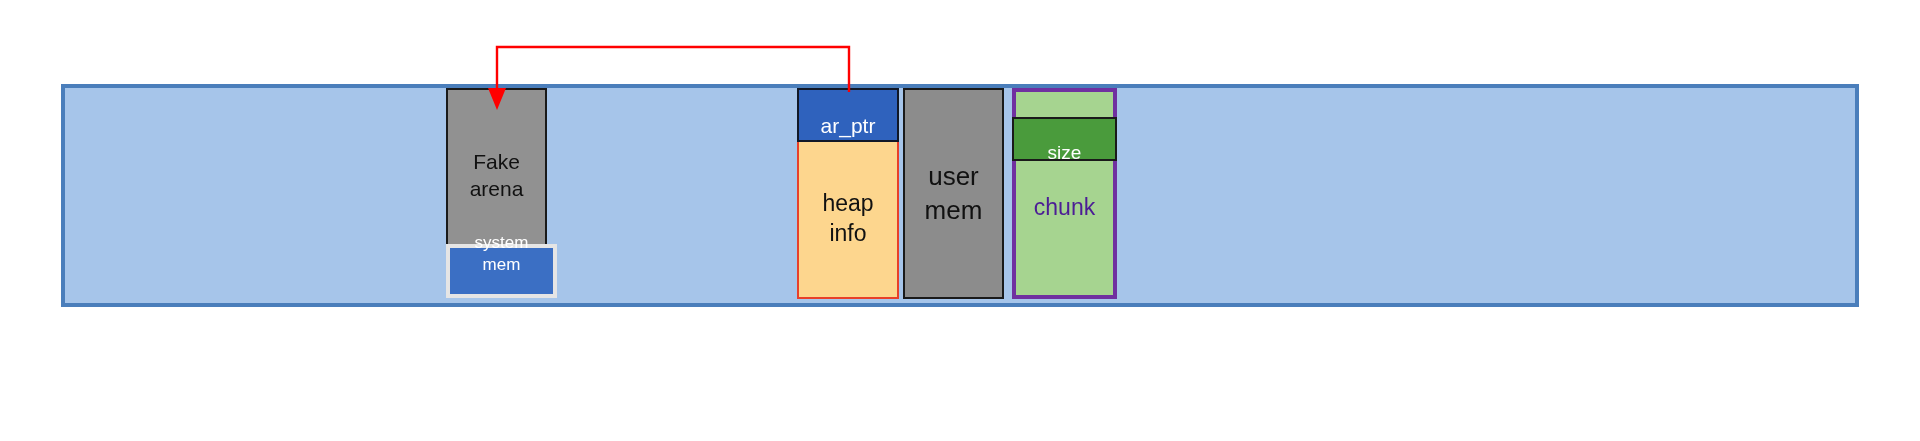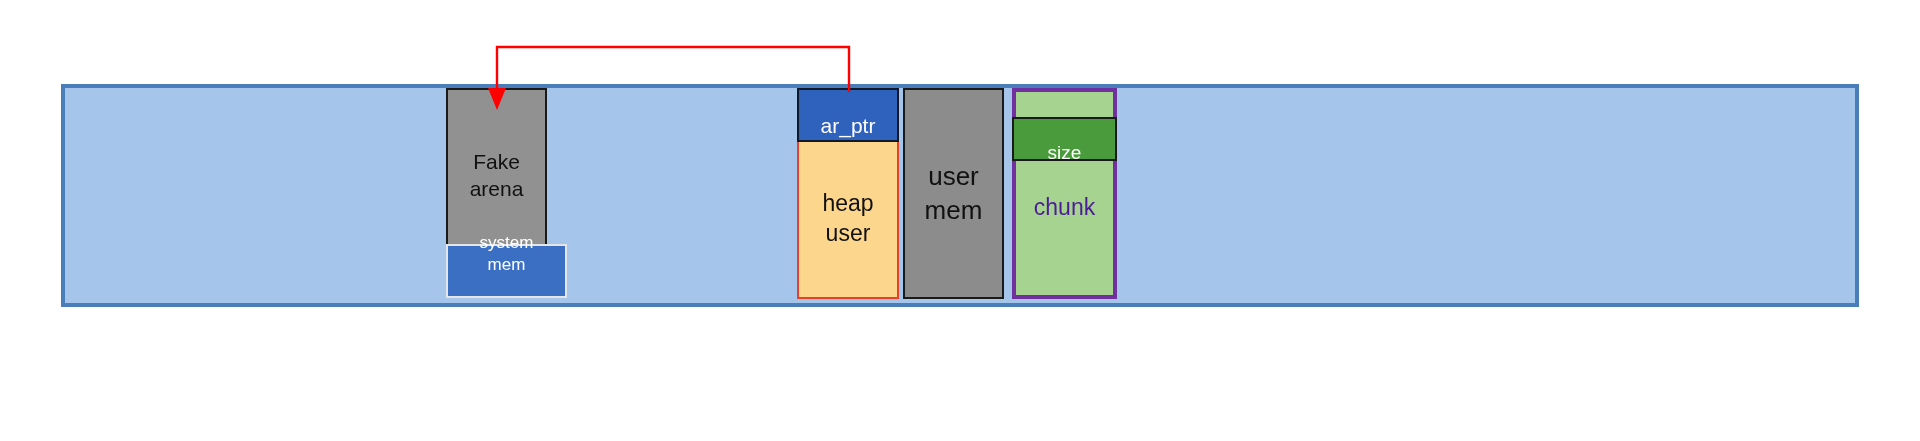--- a/index.html
+++ b/index.html
@@ -58,25 +58,25 @@
   }
   .fake-arena .block-label {
     color: #111111;
     font-size: 21px;
     margin-bottom: 34px;
   }
   .sysmem-sub {
     position: absolute;
     left: -2px;
     bottom: -2px;
-    width: 121px;
+    width: 111px;
     height: 54px;
     box-sizing: border-box;
     background: #3b6fc4;
-    border: 2px solid #e5e5e5;
+    border: 4px solid #e5e5e5;
     display: flex;
     align-items: center;
     justify-content: center;
   }
   .sysmem-sub .block-label {
     color: #ffffff;
     font-size: 17px;
   }
 
   
@@ -184,21 +184,21 @@
     <div class="block-label">Fake
 arena</div>
     <div class="sysmem-sub">
       <div class="block-label">system
 mem</div>
     </div>
   </div>
 
   <div class="block heap-info">
     <div class="block-label">heap
-user</div>
+info</div>
     <div class="arptr-sub">
       <div class="block-label">ar_ptr</div>
     </div>
   </div>
 
   <div class="block user-mem">
     <div class="block-label">user
 mem</div>
   </div>
 

